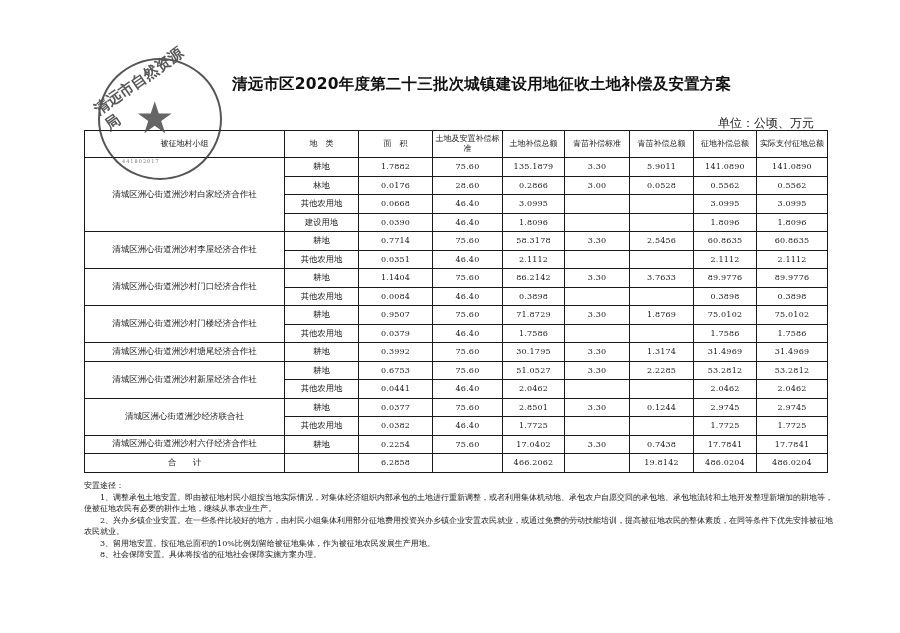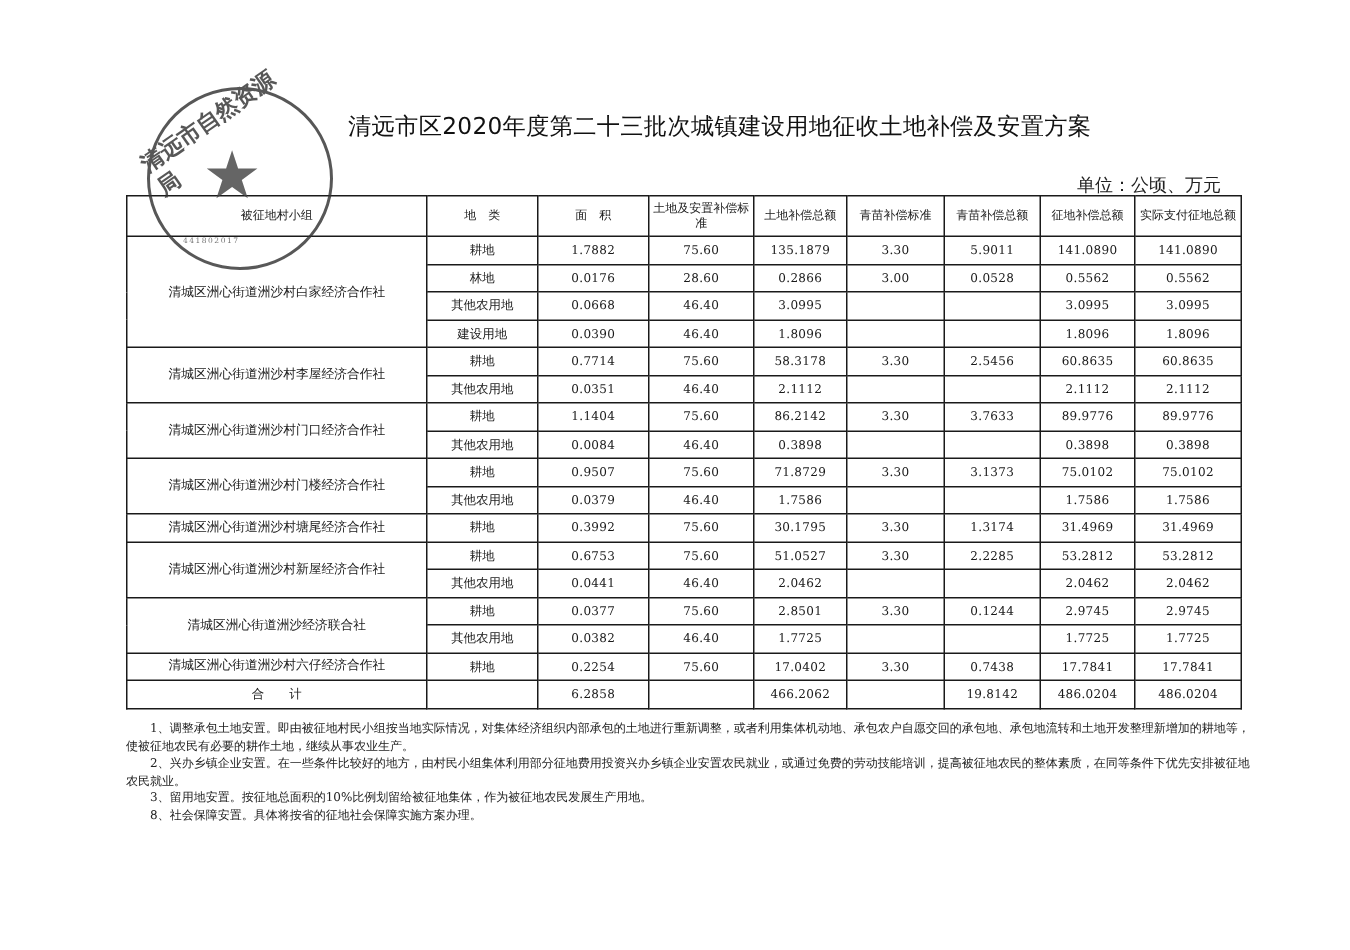--- a/index.html
+++ b/index.html
@@ -1,21 +1,21 @@
 <!DOCTYPE html>
 <html><head>
 <meta charset="utf-8">
 <style>
   html, body { margin: 0; padding: 0; }
   body {
     width: 900px; height: 633px; background: #ffffff; position: relative; overflow: hidden;
     font-family: "DejaVu Serif", "Liberation Serif", serif; color: #1a1a1a;
   }
   .title {
-    position: absolute; left: 232px; top: 74px; font-size: 15.5px; font-weight: normal;
+    position: absolute; left: 232px; top: 74px; font-size: 15.5px; font-weight: bold;
     font-family: "DejaVu Sans", "Liberation Sans", sans-serif; color: #111; letter-spacing: 0.2px;
   }
   .unit {
     position: absolute; left: 718px; top: 115px; font-size: 12px; color: #222;
   }
   table.main {
     position: absolute; left: 84px; top: 130px; border-collapse: collapse;
     font-size: 8.3px; table-layout: fixed;
   }
   table.main td, table.main th {
@@ -162,21 +162,21 @@
         <td class="num">0.3898</td>
         <td class="num">0.3898</td>
       </tr>
       <tr>
         <td rowspan="2" class="group">清城区洲心街道洲沙村门楼经济合作社</td>
         <td>耕地</td>
         <td class="num">0.9507</td>
         <td class="num">75.60</td>
         <td class="num">71.8729</td>
         <td class="num">3.30</td>
-        <td class="num">3.1373</td>
+        <td class="num">1.8769</td>
         <td class="num">75.0102</td>
         <td class="num">75.0102</td>
       </tr>
       <tr>
         <td>其他农用地</td>
         <td class="num">0.0379</td>
         <td class="num">46.40</td>
         <td class="num">1.7586</td>
         <td class="num"></td>
         <td class="num"></td>
@@ -255,20 +255,21 @@
         <td class="num">466.2062</td>
         <td class="num"></td>
         <td class="num">19.8142</td>
         <td class="num">486.0204</td>
         <td class="num">486.0204</td>
       </tr>
     </tbody>
 </table>
 
 <div class="notes">
+  <p>安置途径：</p>
   <p class="item">1、调整承包土地安置。即由被征地村民小组按当地实际情况，对集体经济组织内部承包的土地进行重新调整，或者利用集体机动地、承包农户自愿交回的承包地、承包地流转和土地开发整理新增加的耕地等，使被征地农民有必要的耕作土地，继续从事农业生产。</p>
   <p class="item">2、兴办乡镇企业安置。在一些条件比较好的地方，由村民小组集体利用部分征地费用投资兴办乡镇企业安置农民就业，或通过免费的劳动技能培训，提高被征地农民的整体素质，在同等条件下优先安排被征地农民就业。</p>
   <p class="item">3、留用地安置。按征地总面积的10%比例划留给被征地集体，作为被征地农民发展生产用地。</p>
   <p class="item">8、社会保障安置。具体将按省的征地社会保障实施方案办理。</p>
 </div>
 
 <div class="seal">
   <span class="ring">清远市自然资源局</span>
   <span class="star">★</span>
   <span class="code">441802017</span>

